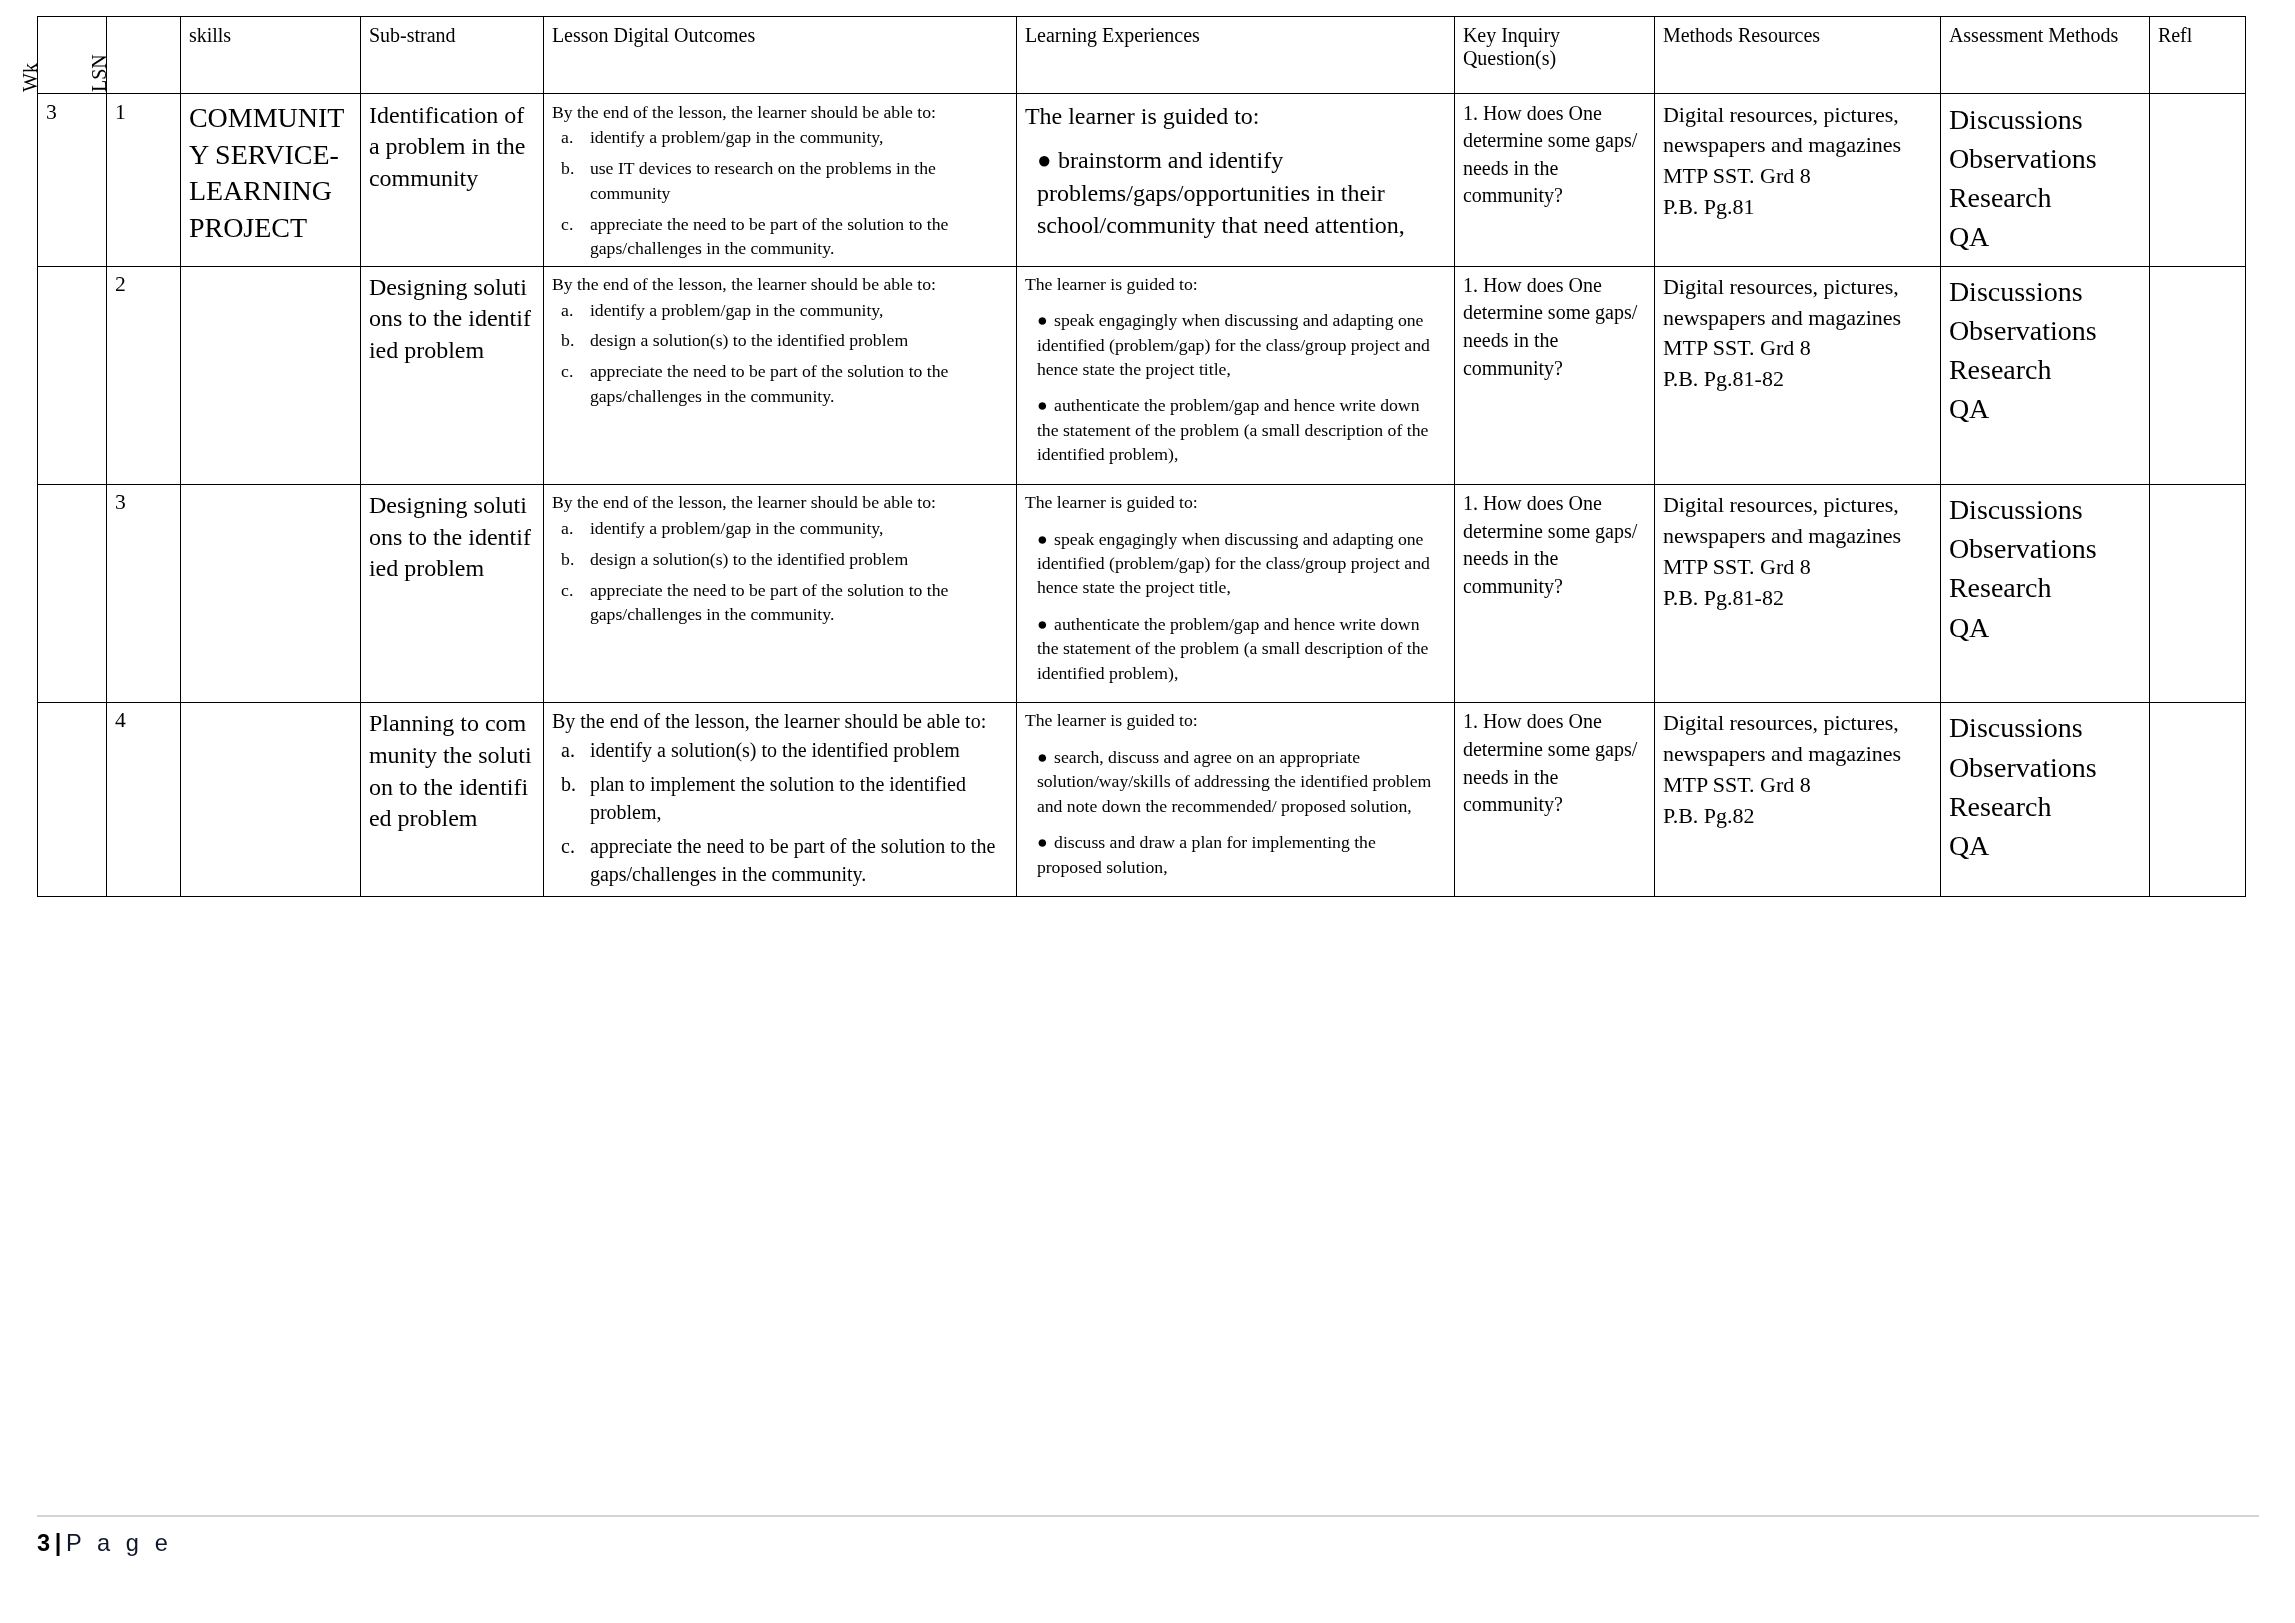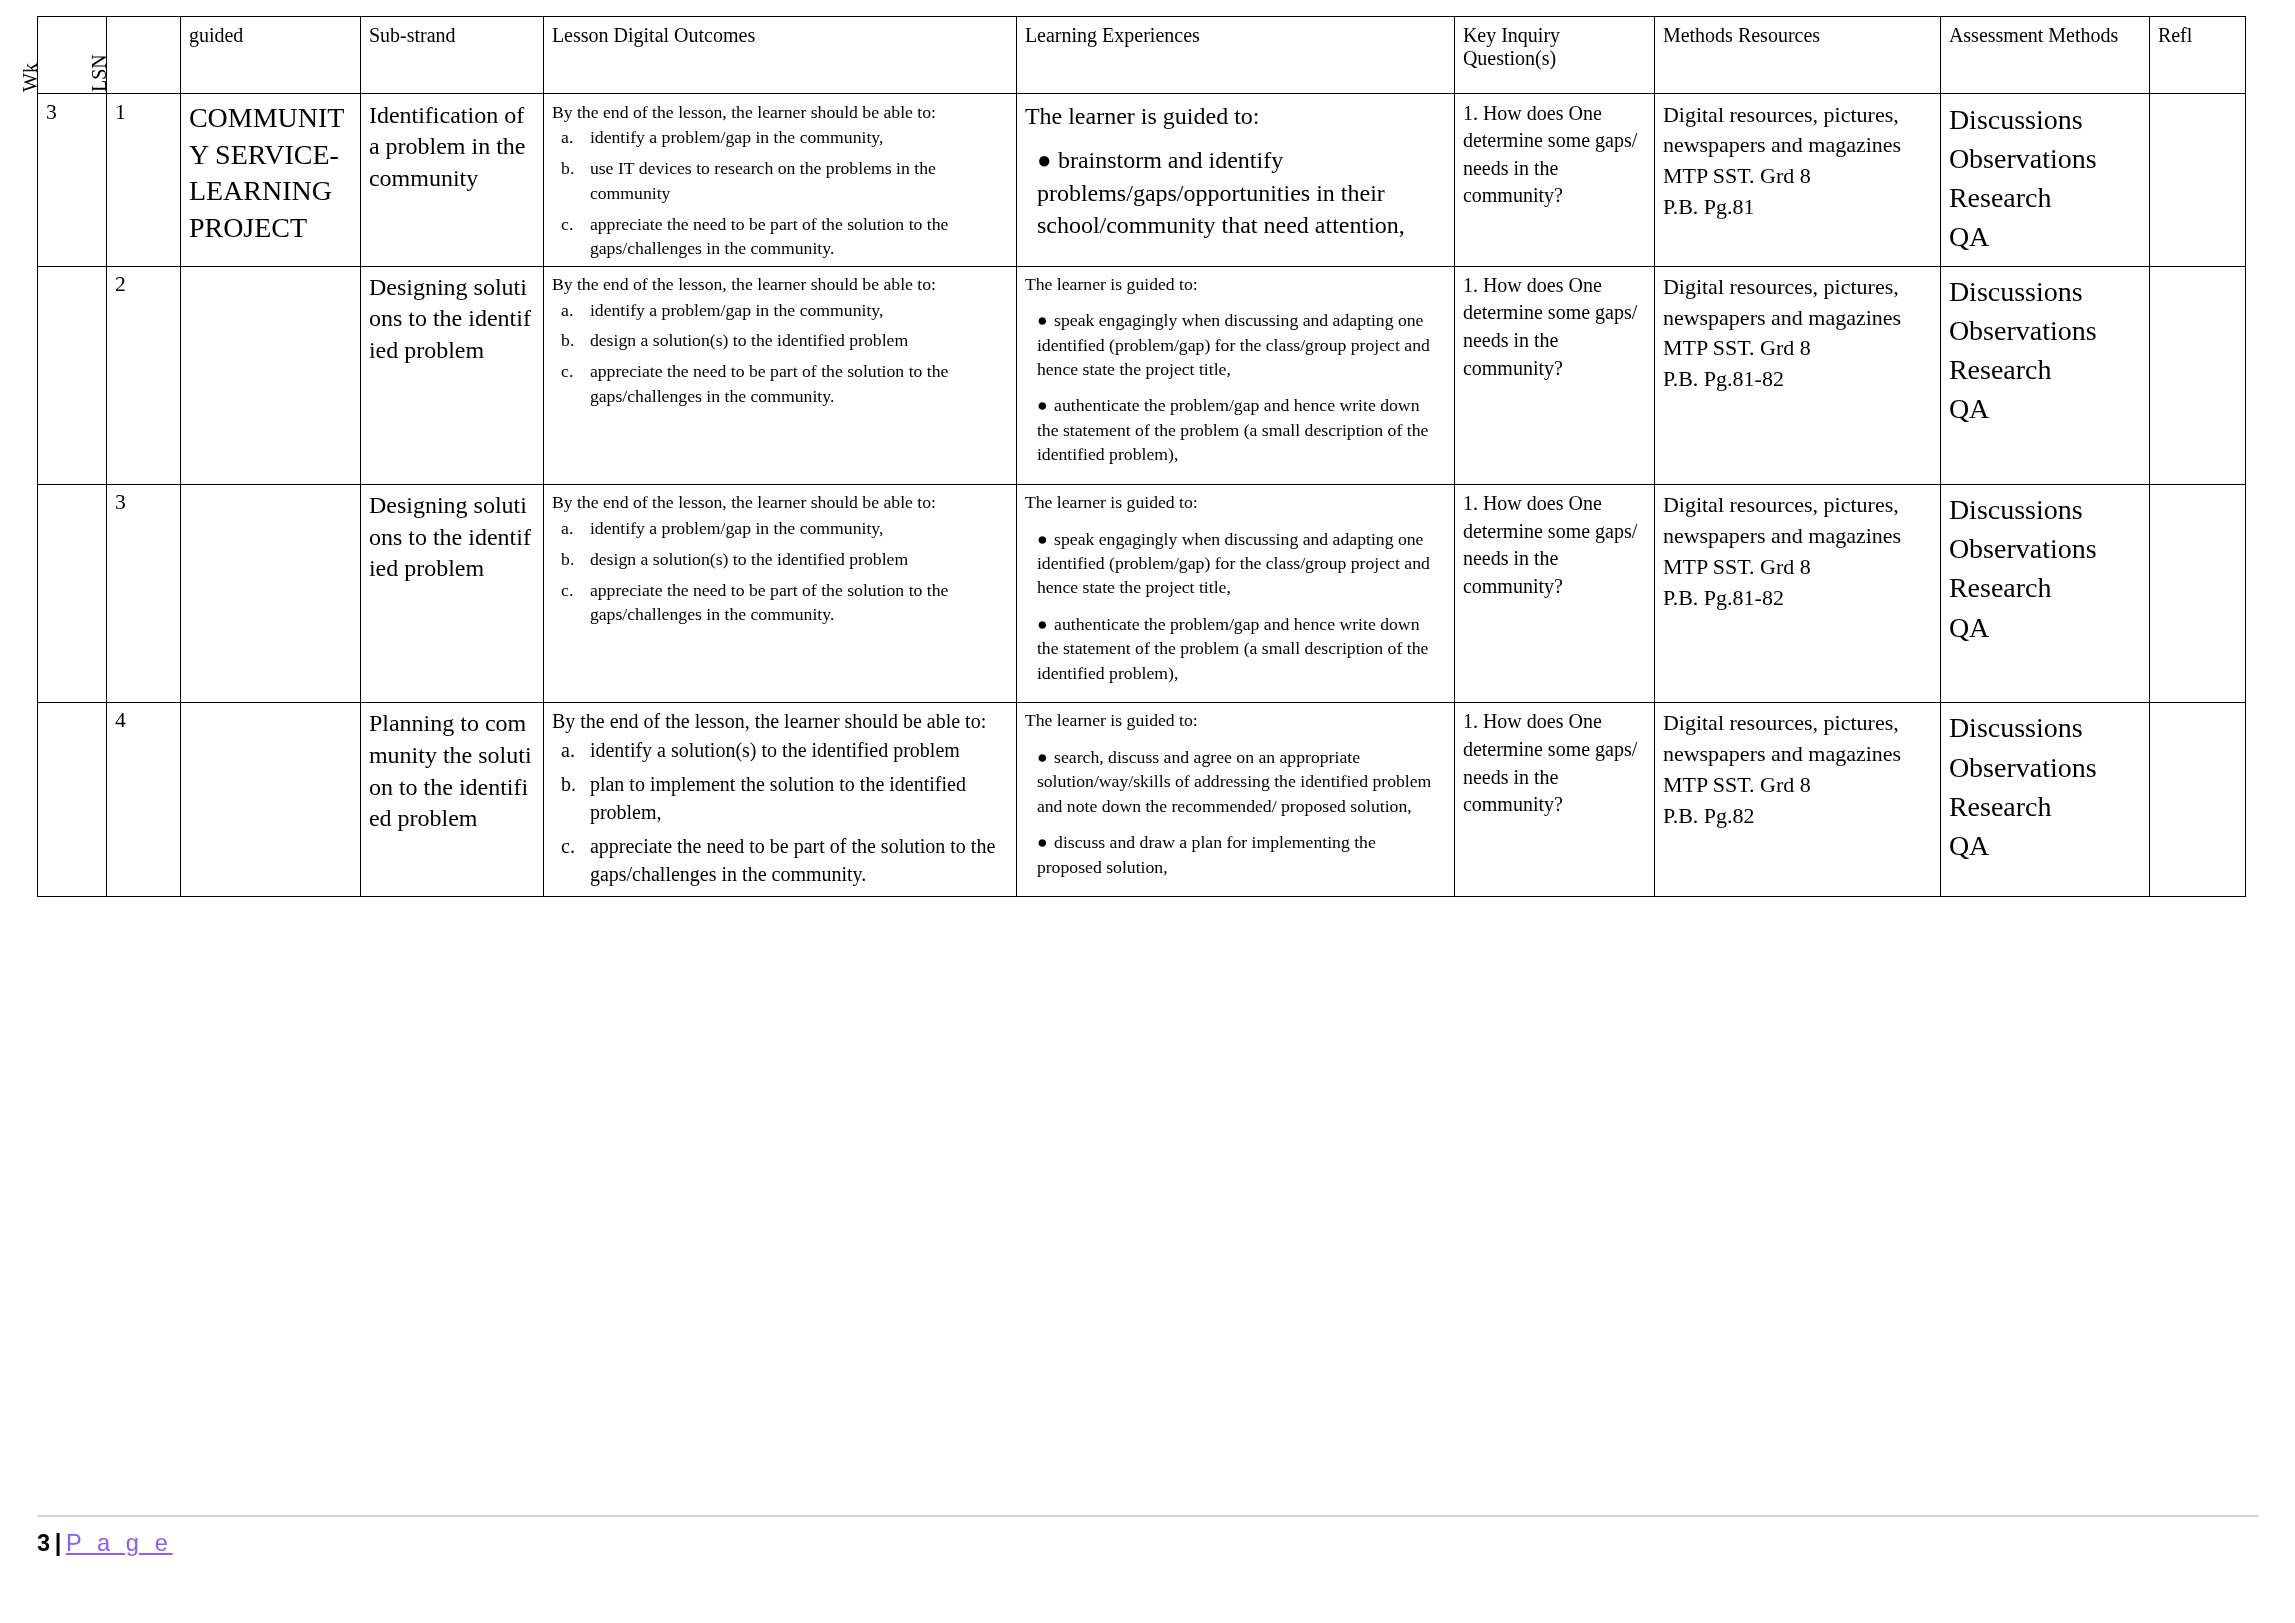--- a/index.html
+++ b/index.html
@@ -156,21 +156,21 @@
     position: absolute;
     left: 37px;
     top: 1530px;
     font-family: "Liberation Sans", "DejaVu Sans", sans-serif;
     font-size: 23.6px;
     letter-spacing: 0.7px;
     white-space: nowrap;
   }
   .footer .pg-num { font-weight: bold; color: #000000; }
   .footer .pg-sep { font-weight: bold; color: #000000; margin: 0 3.9px; }
-  .footer .pg-word { color: #8b5cf6; letter-spacing: 4.6px; text-decoration: underline; }
+  .footer .pg-word { color: #0f172a; letter-spacing: 4.6px; }
 </style>
 </head>
 <body>
 
 <div class="page">
 
   <table class="sow-table">
     <colgroup>
       <col class="c-wk">
         <col class="c-lsn">
@@ -184,21 +184,21 @@
         <col class="c-refl">
     </colgroup>
     <tbody>
       <tr class="hdr">
         <td class="vert">
           <span>Wk</span>
         </td>
         <td class="vert">
           <span>LSN</span>
         </td>
-        <td>guided</td>
+        <td>skills</td>
         <td>Sub-strand</td>
         <td>Lesson Digital Outcomes</td>
         <td>Learning Experiences</td>
         <td>Key Inquiry Question(s)</td>
         <td>Methods Resources</td>
         <td>Assessment Methods</td>
         <td>Refl</td>
       </tr>
     </tbody>
     <tbody id="rows-body">

